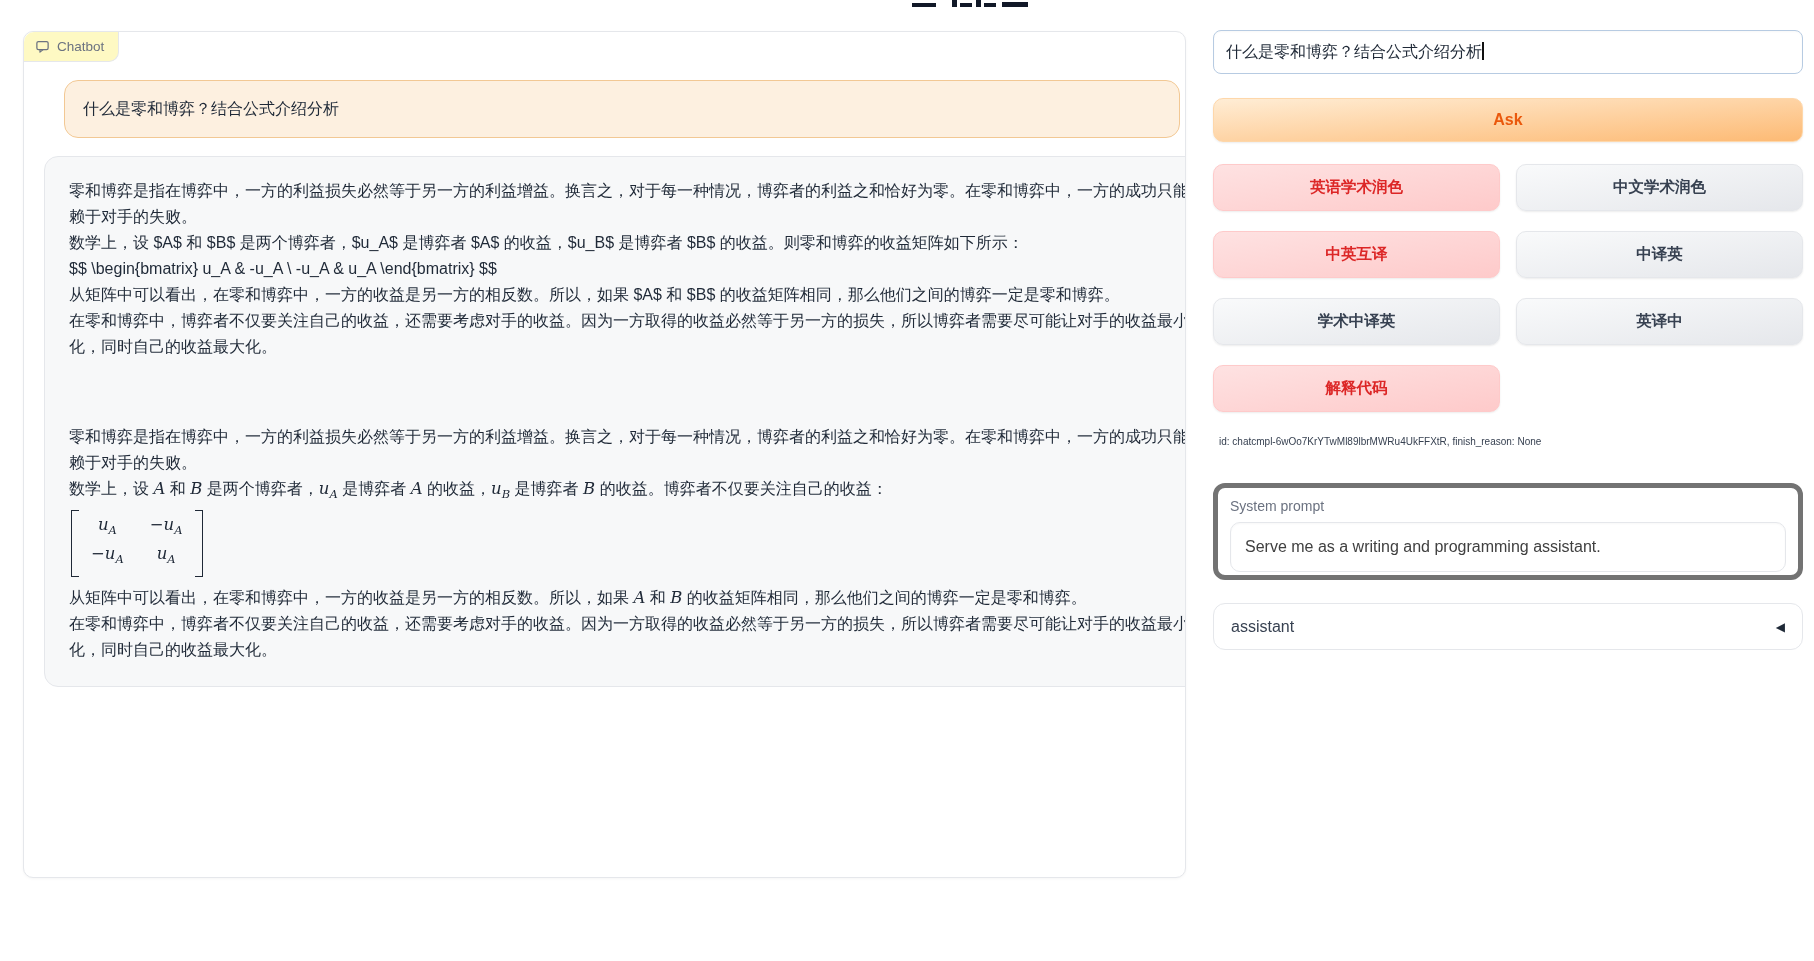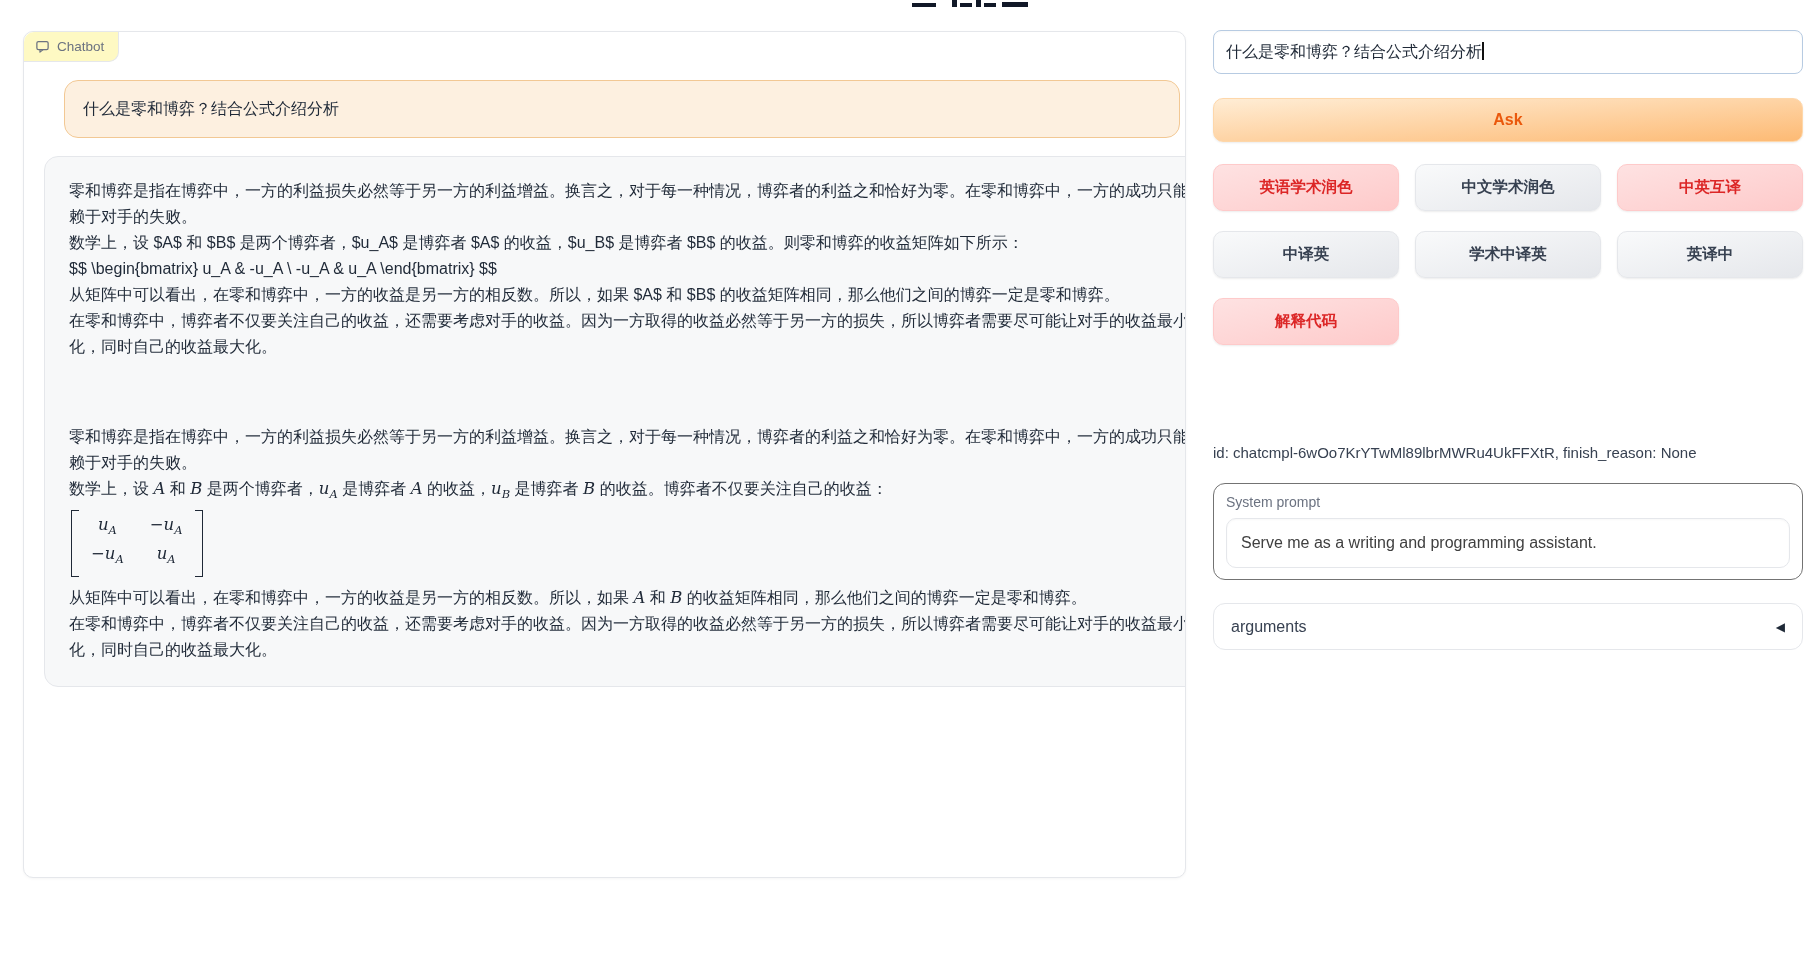--- a/index.html
+++ b/index.html
@@ -63,28 +63,28 @@
     box-shadow:0 1px 2px rgba(0,0,0,.08); }
   .btn.primary { position:absolute; left:0; top:98px; width:590px; height:44px;
     background:linear-gradient(to bottom right,#ffedd5,#fdba74);
     border:1px solid #fed7aa; color:#ea580c; font-size:16px; }
   .btn.secondary { background:linear-gradient(to bottom right,#f9fafb,#e5e7eb);
     border:1px solid #e5e7eb; color:#374151; }
   .btn.stop { background:linear-gradient(to bottom right,#fee2e2,#fecaca);
     border:1px solid #fecaca; color:#dc2626; }
 
   .btn-grid { position:absolute; left:0; top:164px; width:590px;
-    display:grid; grid-template-columns:1fr 1fr 1fr; column-gap:16px; row-gap:20px; }
+    display:grid; grid-template-columns:1fr 1fr; column-gap:16px; row-gap:20px; }
   .btn-grid .btn { height:47px; }
 
-  .status-line { position:absolute; left:0; top:436px; width:590px;
-    font-size:15px; color:#374151;margin-top:8px; }
+  .status-line { position:absolute; left:6px; top:436px; width:590px;
+    font-size:10px; color:#374151; }
 
   .sys-block { position:absolute; left:0; top:483px; width:590px; height:97px;
-    background:#fff; border:1px solid #737373; border-radius:12px; padding:10px 12px; }
+    background:#fff; border:5px solid #737373; border-radius:12px; padding:10px 12px; }
   .sys-label { font-size:14px; color:#6b7280; }
   .sys-input { margin-top:8px; border:1px solid #e5e7eb; border-radius:10px;
     padding:12px 14px; font-size:16px; line-height:24px; color:#404040; cursor:text;
     box-shadow:inset 0 1px 2px rgba(0,0,0,.03); }
 
   .accordion { position:absolute; left:0; top:603px; width:590px; height:47px;
     background:#fff; border:1px solid #e5e7eb; border-radius:12px;
     display:flex; align-items:center; justify-content:space-between;
     padding:0 17px; cursor:pointer; }
   .accordion .acc-label { font-size:16px; color:#374151; }
@@ -174,18 +174,18 @@
     <div class="status-line">id: chatcmpl-6wOo7KrYTwMl89lbrMWRu4UkFFXtR, finish_reason: None</div>
 
     <div class="sys-block">
       <div class="sys-label">System prompt</div>
       <div class="sys-input">
         <span>Serve me as a writing and programming assistant.</span>
       </div>
     </div>
 
     <div class="accordion">
-      <span class="acc-label">arguments</span>
+      <span class="acc-label">assistant</span>
       <span class="tri">◀</span>
     </div>
 
   </aside>
 </div>
 
 </body></html>

